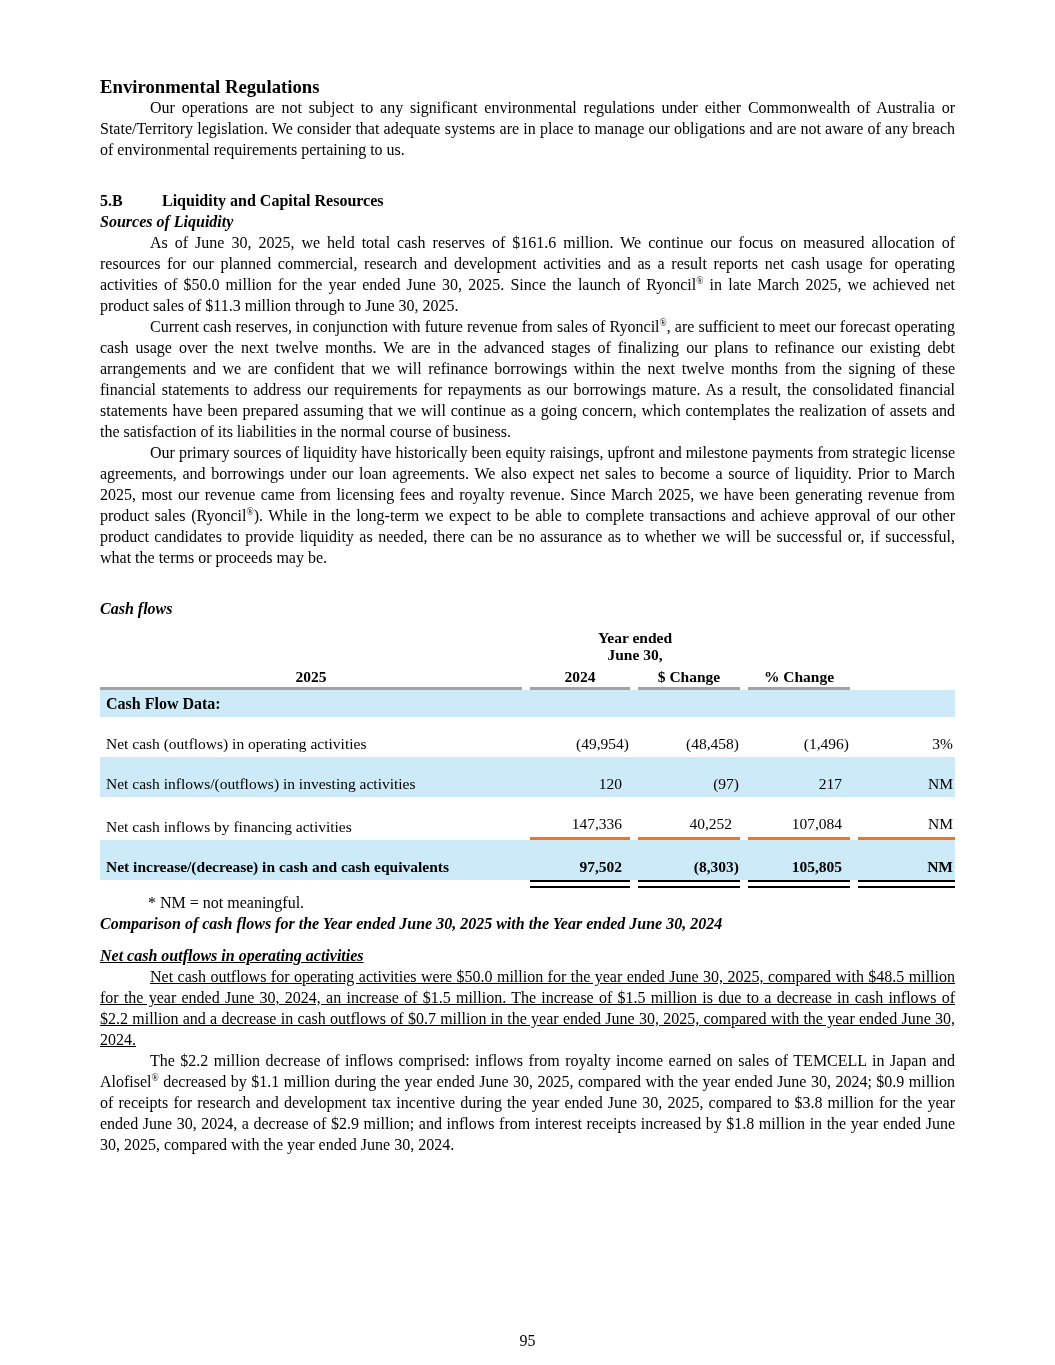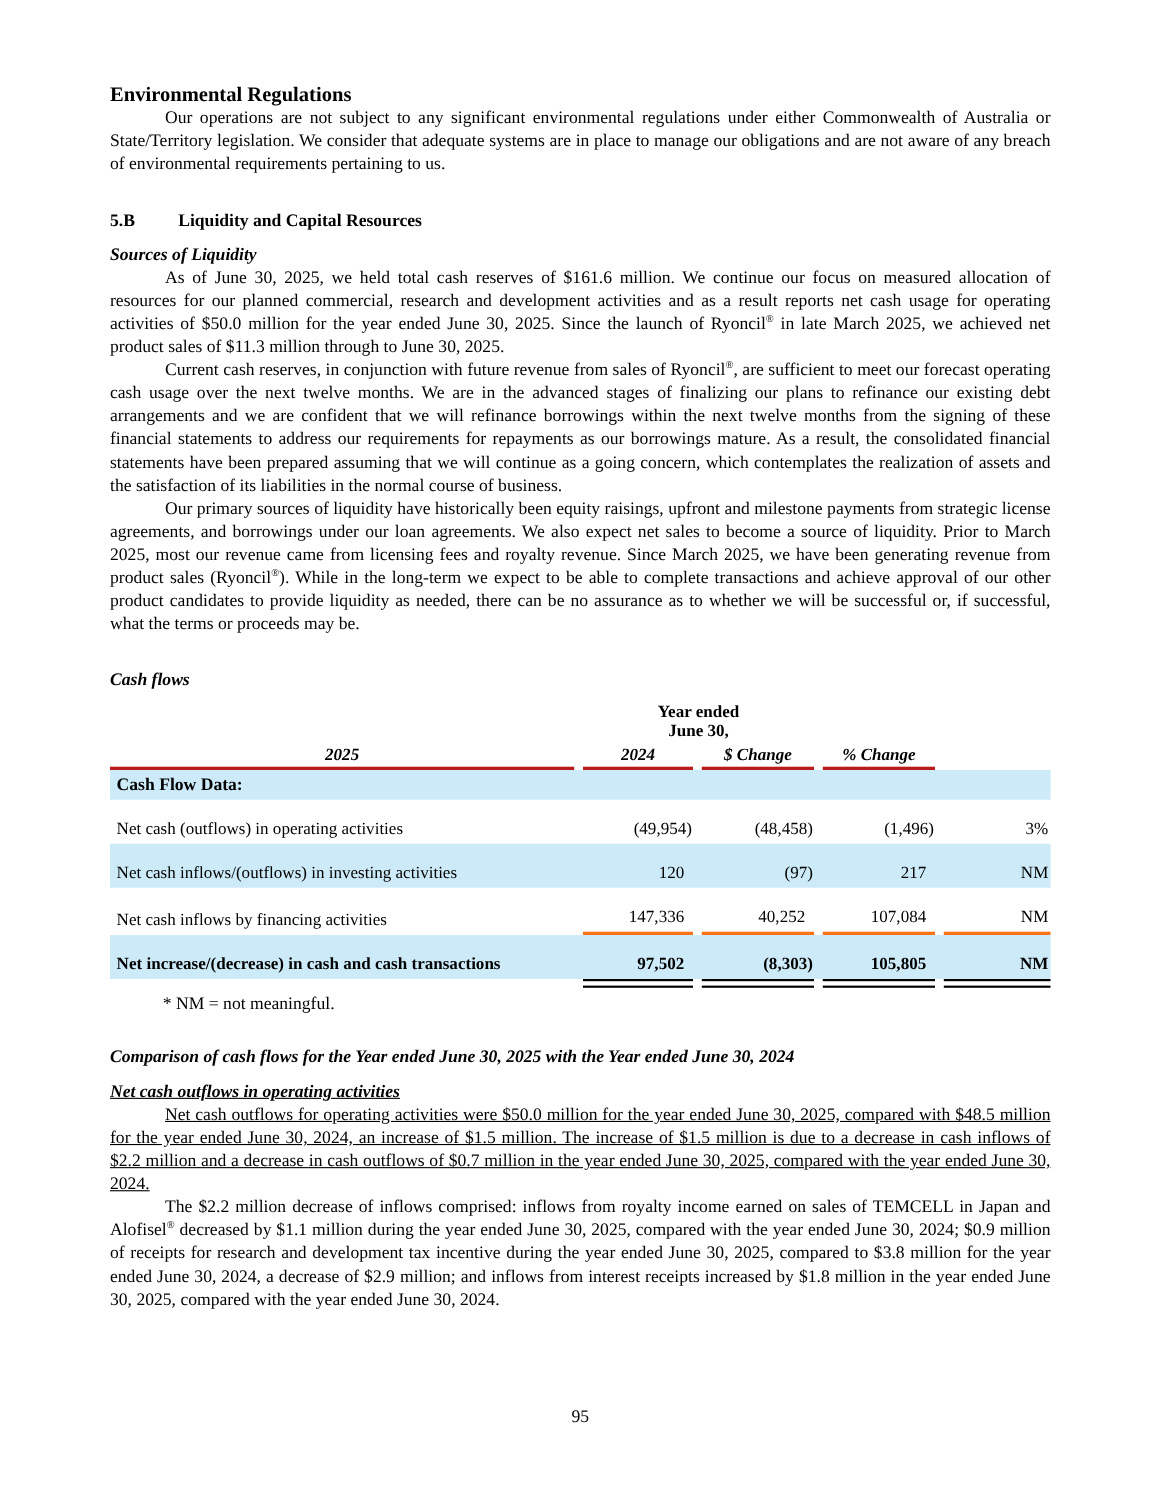--- a/index.html
+++ b/index.html
@@ -14,23 +14,23 @@
     font-size: 16px;
     line-height: 21px;
     color: #000000;
     overflow: hidden;
   }
   .h-b  { font-weight: bold; margin: 0; }
   .h-bi { font-weight: bold; font-style: italic; margin: 0; }
   p.body { margin: 0; text-align: justify; text-indent: 50px; }
   sup { font-size: 9.5px; line-height: 0; vertical-align: super; }
 
-  .mt10 { margin-top: 10px; } .mt11 { margin-top: 11px; text-decoration: underline; }
+  .mt10 { margin-top: 0; } .mt11 { margin-top: 11px; text-decoration: underline; }
   .mt14 { margin-top: 14px; } .mt16 { margin-top: 16px; } .mt20 { margin-top: 20px; }
-  .mt22 { margin-top: 22px; } .mt27 { margin-top: 27px; } .mt30 { margin-top: 30px; }
+  .mt22 { margin-top: 22px; } .mt27 { } .mt30 { margin-top: 30px; }
 
   .item-heading { font-weight: bold; margin: 30px 0 0 0; }
   .item-num { display: inline-block; width: 62px; }
 
   
   .cash-table { margin-top: 10px; }
   .trow {
     display: grid;
     grid-template-columns: 422px 100px 102px 102px 97px;
     column-gap: 8px;
@@ -38,36 +38,36 @@
   }
   .tspan {
     grid-column: 2 / span 2;
     text-align: center;
     font-weight: bold;
     font-size: 15.5px;
     line-height: 17px;
     padding-bottom: 5px;
   }
   .thead-cols .tcell { font-weight: bold; font-size: 15.5px; line-height: 18px; }
-  .colh { text-align: center; border-bottom: 3px solid #b91c1c; padding-bottom: 1px; font-style: italic; }
+  .colh { text-align: center; border-bottom: 3px solid #a3a3a3; padding-bottom: 1px; }
   .unit { font-size: 14.5px; padding-left: 6px; }
   .shead { grid-column: 1 / -1; font-weight: bold; padding: 3px 0 3px 6px; }
   .tdata { font-size: 15.5px; }
   .tdata .tcell { padding-top: 16px; padding-bottom: 3px; }
   .tlabel { padding-left: 6px; }
   .num { text-align: right; padding-right: 8px; }
   .num.paren { padding-right: 1px; }
   .tdata .num:last-child { padding-right: 2px; }
   .shaded { background: #cceaf8; }
   .tbold { font-weight: bold; }
   .ul1 { border-bottom: 3px solid #f97316; }
   .ulrow { height: 8px; }
   .ulrow .dul { border-top: 2px solid #000; border-bottom: 2px solid #000; height: 8px; box-sizing: border-box; align-self: start; }
   .footnote { margin: 4px 0 0 48px; }
-  .page-num { position: absolute; left: 0; right: 0; top: 1278px; text-align: center; }
+  .page-num { position: absolute; left: 0; right: 0; top: 1330px; text-align: center; }
 </style>
 </head>
 <body>
 
 <div class="page">
 
   <h3 class="h-b">Environmental Regulations</h3>
   <p class="body mt10"><span>Our operations are not subject to any significant environmental regulations under either Commonwealth of Australia or State/Territory legislation. We consider that adequate systems are in place to manage our obligations and are not aware of any breach of environmental requirements pertaining to us.</span></p>
 
   <div class="item-heading">
@@ -115,21 +115,21 @@
           <div class="tcell num">NM</div>
         </div>
         <div class="trow tdata">
           <div class="tcell tlabel">Net cash inflows by financing activities</div>
           <div class="tcell num ul1">147,336</div>
           <div class="tcell num ul1">40,252</div>
           <div class="tcell num ul1">107,084</div>
           <div class="tcell num ul1">NM</div>
         </div>
         <div class="trow tdata shaded tbold">
-          <div class="tcell tlabel">Net increase/(decrease) in cash and cash transactions</div>
+          <div class="tcell tlabel">Net increase/(decrease) in cash and cash equivalents</div>
           <div class="tcell num">97,502</div>
           <div class="tcell num paren">(8,303)</div>
           <div class="tcell num">105,805</div>
           <div class="tcell num">NM</div>
         </div>
         <div class="trow ulrow">
           <div></div>
           <div class="dul"></div>
           <div class="dul"></div>
           <div class="dul"></div>

